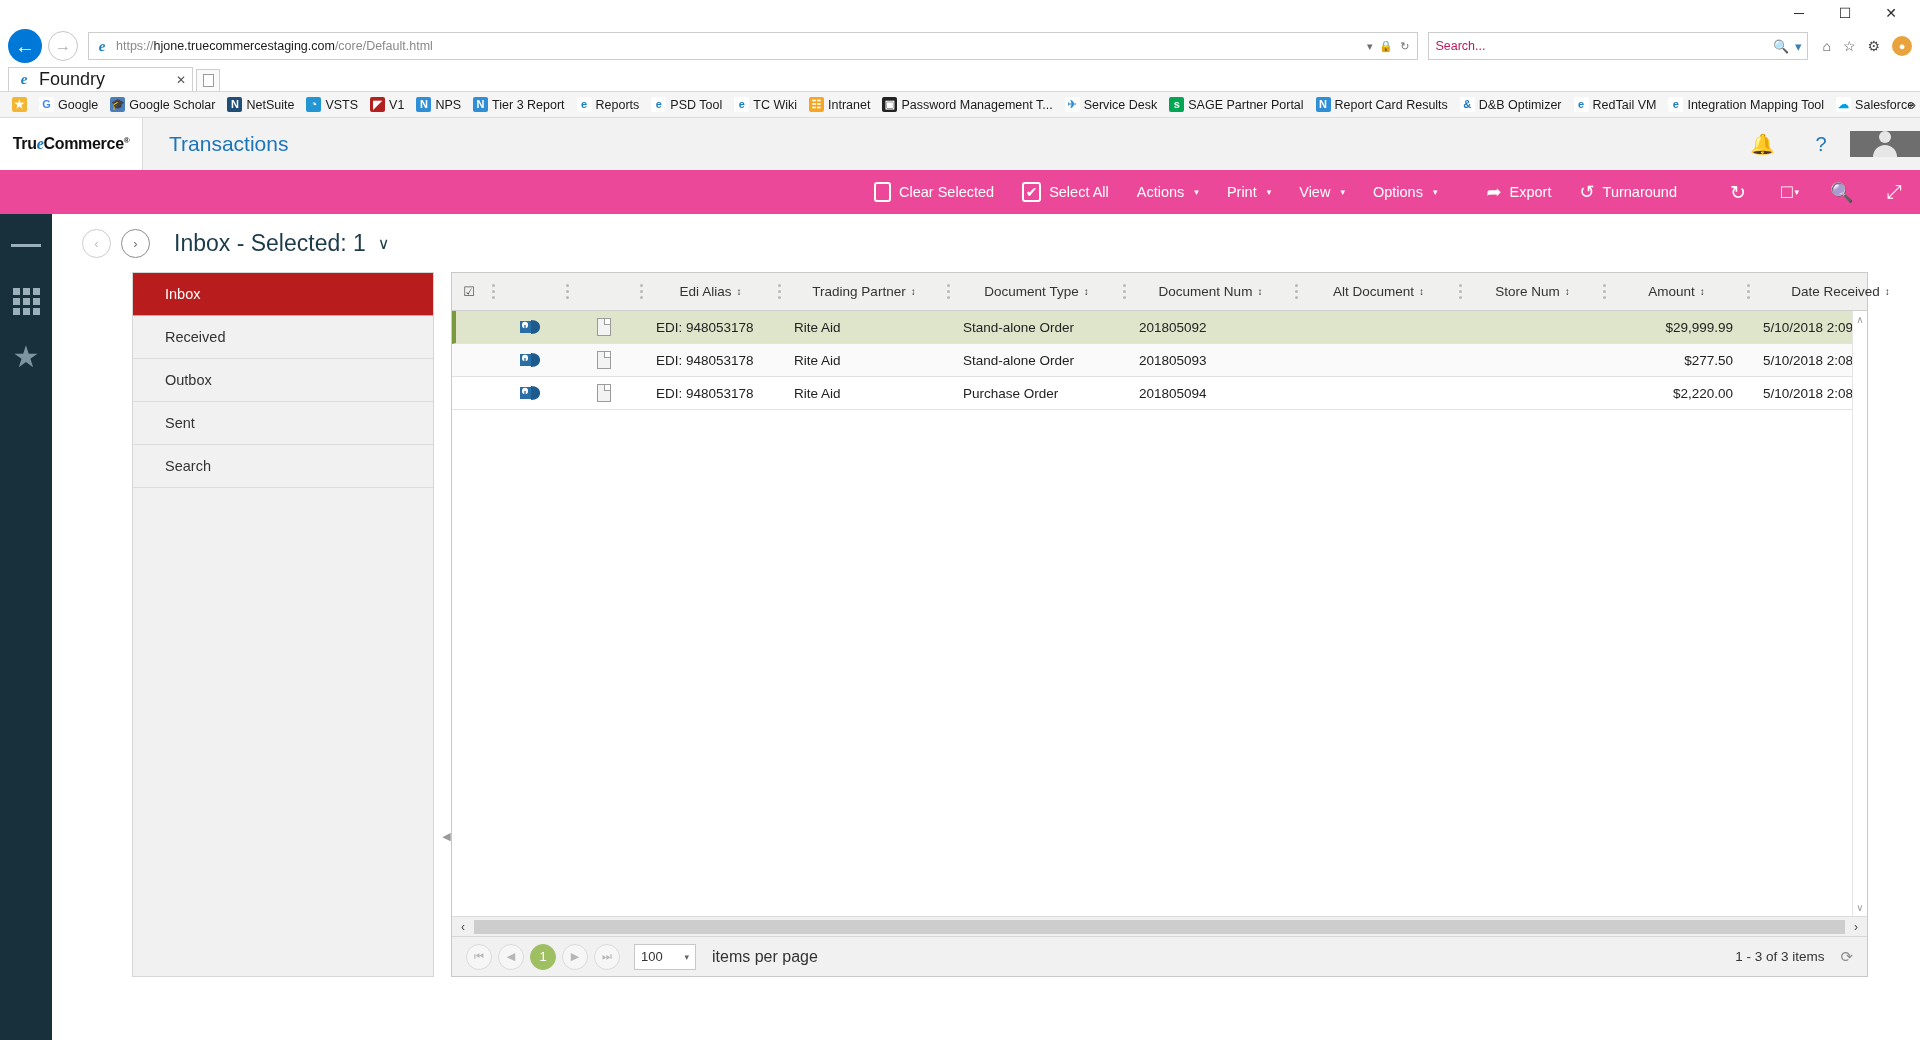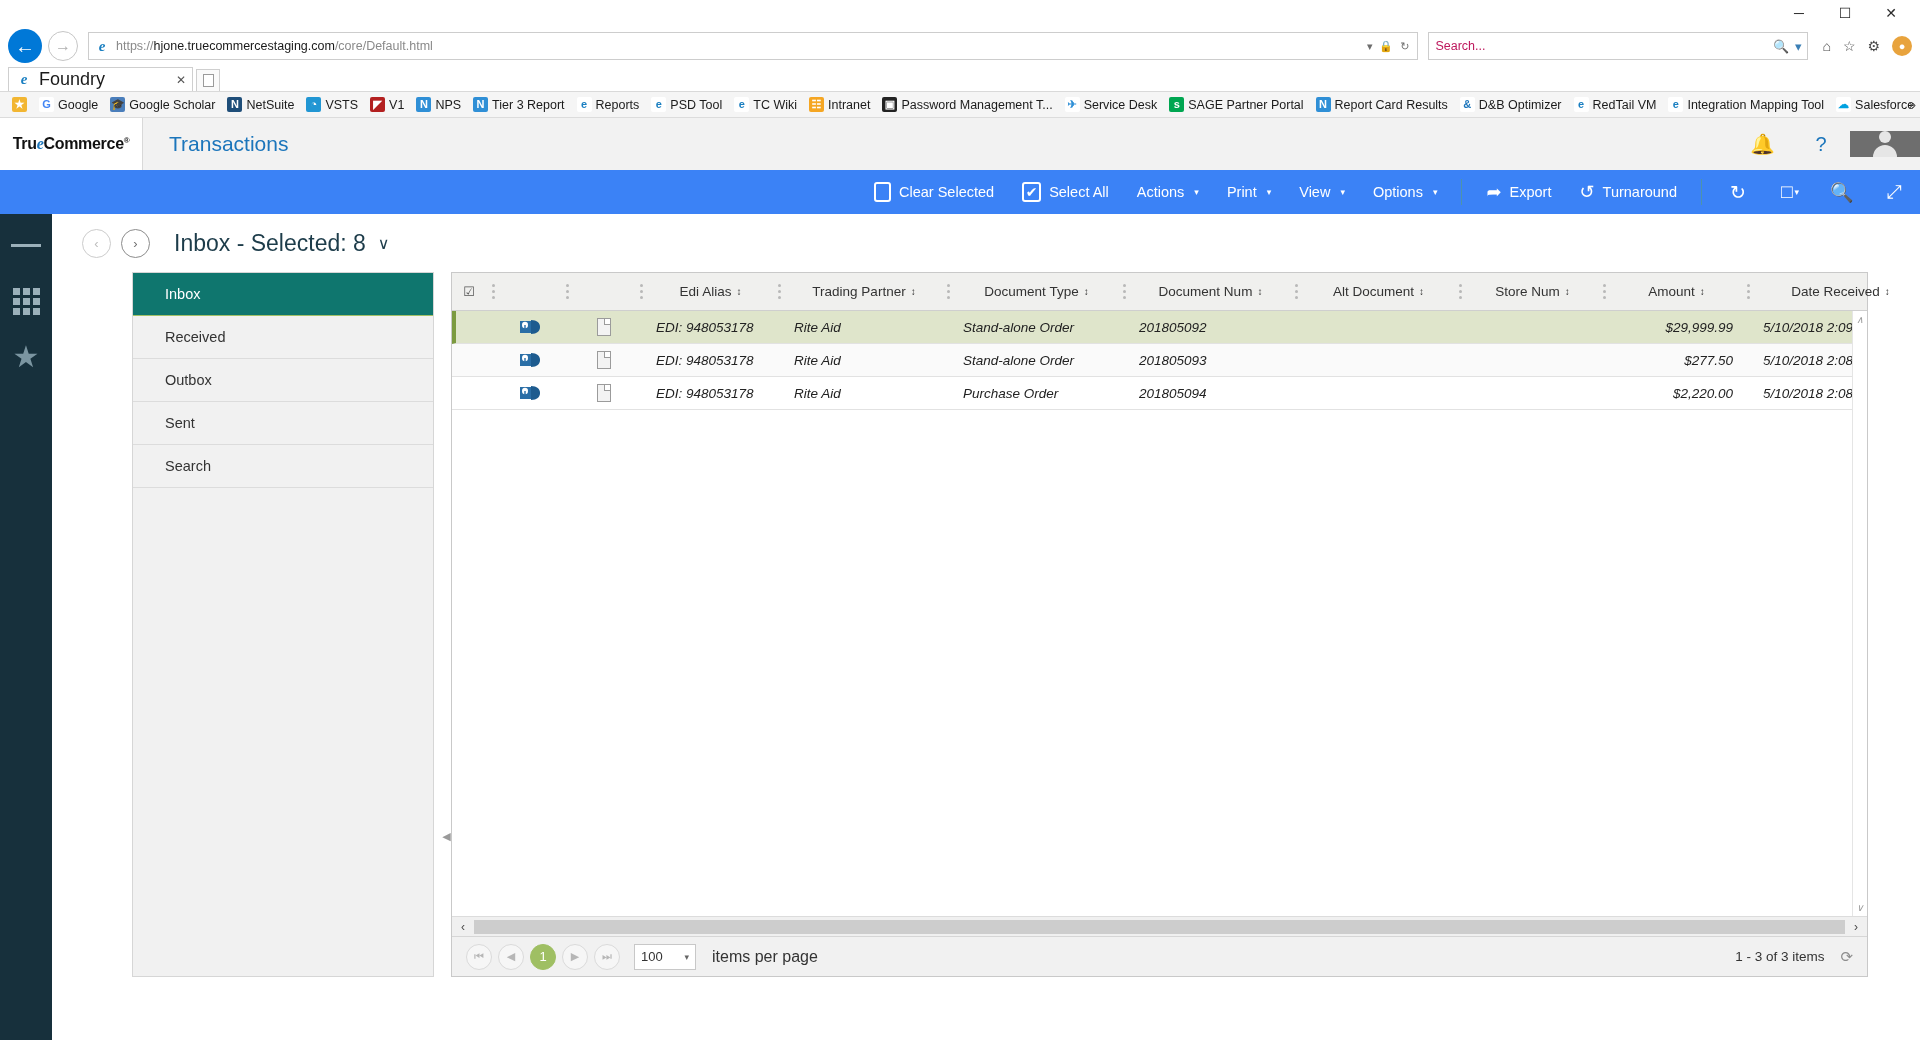--- a/index.html
+++ b/index.html
@@ -132,21 +132,21 @@
     content: ""; position: absolute; top: 0; left: 7px; width: 12px; height: 12px;
     border-radius: 50%; background: #e6e6e6;
   }
   .user-glyph::after {
     content: ""; position: absolute; bottom: 0; left: 1px; width: 24px; height: 12px;
     border-radius: 12px 12px 0 0; background: #e6e6e6;
   }
 
   
   .toolbar {
-    height: 44px; background: #3b82f6; display: flex; align-items: center;
+    height: 44px; background: #ec4899; display: flex; align-items: center;
     color: #fff; padding-left: 44px;
   }
   .tb-spacer { flex: 1; }
   .tb-item {
     display: flex; align-items: center; gap: 8px; padding: 0 14px;
     height: 44px; font-size: 14.5px; color: #fff; white-space: nowrap;
   }
   .tb-sep { width: 1px; height: 26px; background: #4d93ab; margin: 0 10px; }
   .chkbox-empty {
     width: 17px; height: 20px; border: 2px solid #fff; border-radius: 3px;
@@ -196,21 +196,21 @@
   .folder-pane {
     width: 302px; flex: 0 0 302px; margin-left: 80px; margin-right: 8px;
     border: 1px solid #d6d6d6; background: #f1f1f1; align-self: flex-start;
     height: 705px; display: flex; flex-direction: column;
   }
   .folder-item {
     height: 43px; display: flex; align-items: center; padding-left: 32px;
     font-size: 14.5px; color: #333; border-bottom: 1px solid #dcdcdc;
     background: #f1f1f1;
   }
-  .folder-item.active { background: #0f766e; color: #fff; border-bottom-color: #a3c166; }
+  .folder-item.active { background: #b91c1c; color: #fff; border-bottom-color: #a3c166; }
 
   .pane-handle {
     width: 9px; flex: 0 0 9px; display: flex; align-items: center;
     justify-content: center; color: #9a9a9a; font-size: 11px;
     padding-top: 360px;
   }
 
   .grid-pane {
     flex: 1; min-width: 0; border: 1px solid #c9c9c9; background: #fff;
     margin-right: 52px; height: 705px; display: flex; flex-direction: column;
@@ -224,21 +224,21 @@
     font-size: 13.5px; color: #333; position: relative; gap: 5px;
   }
   .hcell .sort { font-size: 10px; letter-spacing: -1px; color: #2b2b2b; }
   .hdots {
     width: 14px; flex: 0 0 14px; display: flex; align-items: center;
     justify-content: center; color: #b4b4b4; font-size: 11px; line-height: 5px;
     letter-spacing: 0; flex-direction: column;
   }
   .hdots i { display:block; width: 3px; height: 3px; background: #b8b8b8; border-radius: 50%; margin: 1.5px 0; }
 
-  .rowwrap { flex: 1; overflow: hidden; position: relative; font-style: italic; }
+  .rowwrap { flex: 1; overflow: hidden; position: relative; }
   .grid-row {
     height: 33px; display: flex; align-items: stretch;
     border-bottom: 1px solid #e2e2e2; background: #fff; font-size: 13.5px; color: #222;
   }
   .grid-row.alt { background: #fafafa; }
   .grid-row.selected { background: #dfe5cb; border-left: 4px solid #7b9a3f; }
   .cell { display: flex; align-items: center; padding: 0 8px; overflow: hidden; white-space: nowrap; }
   .cell.num { justify-content: flex-end; }
   .cell.ctr { justify-content: center; }
   .doc-ico {
@@ -504,21 +504,21 @@
       </div>
       <div class="rail-ico star">★</div>
     </div>
 
     <div class="content">
 
       <div class="page-head">
         <div class="circ-btn">‹</div>
         <div class="circ-btn on">›</div>
         <div class="page-title">
-          <span>Inbox - Selected: 8</span>
+          <span>Inbox - Selected: 1</span>
           <span class="dd">∨</span>
         </div>
       </div>
 
       <div class="main-split">
 
         <div class="folder-pane" id="folderpane">
             <div class="folder-item active">
               <span>Inbox</span>
             </div>

